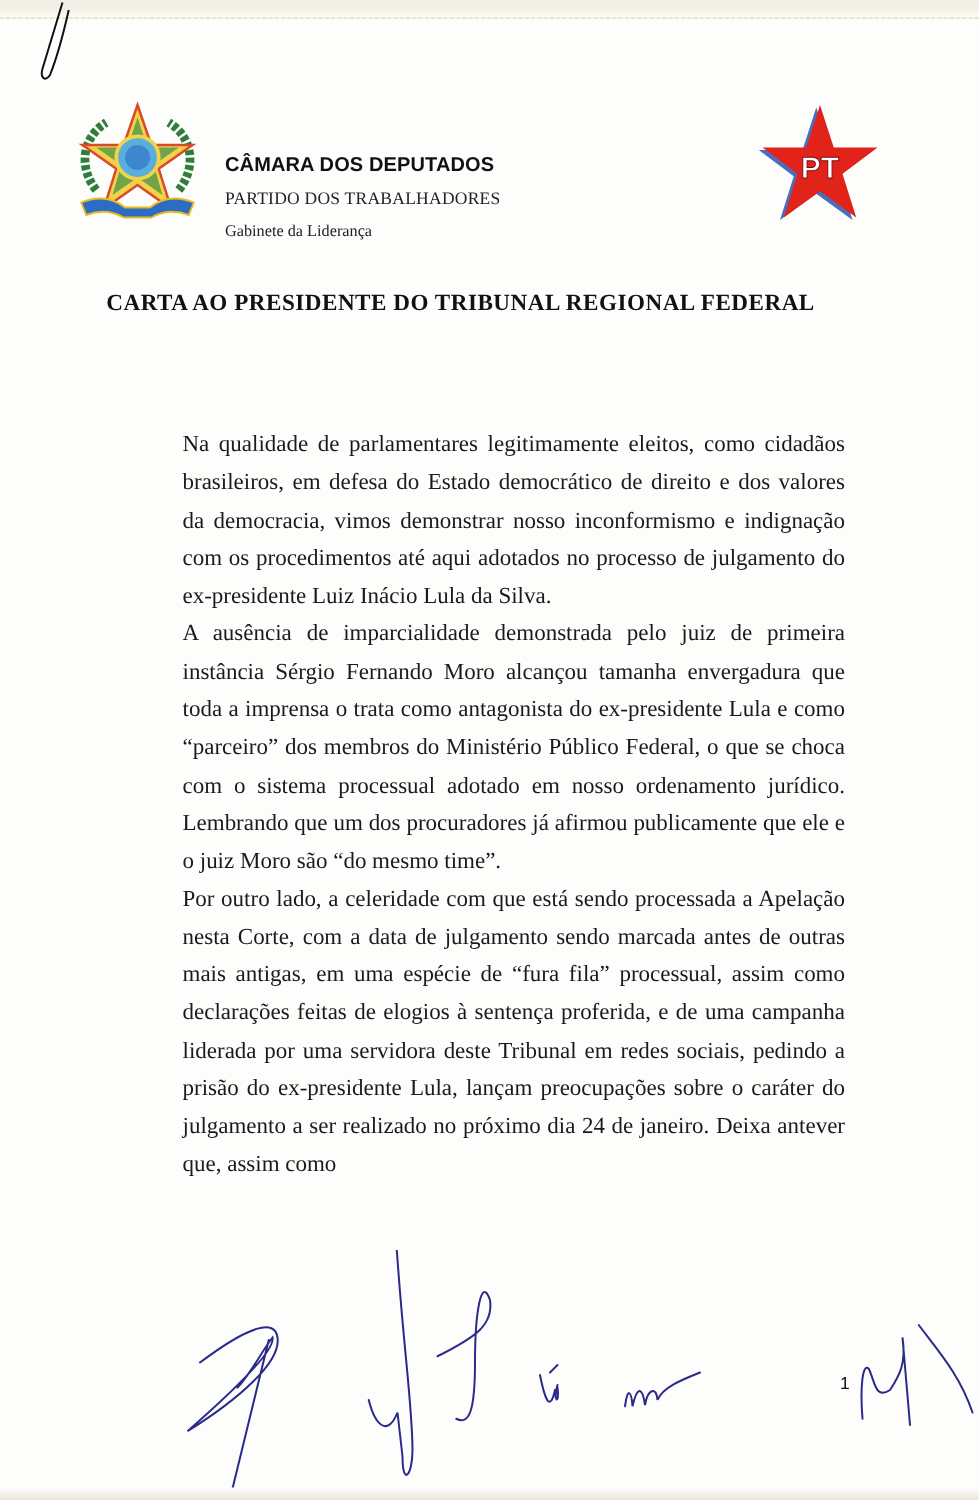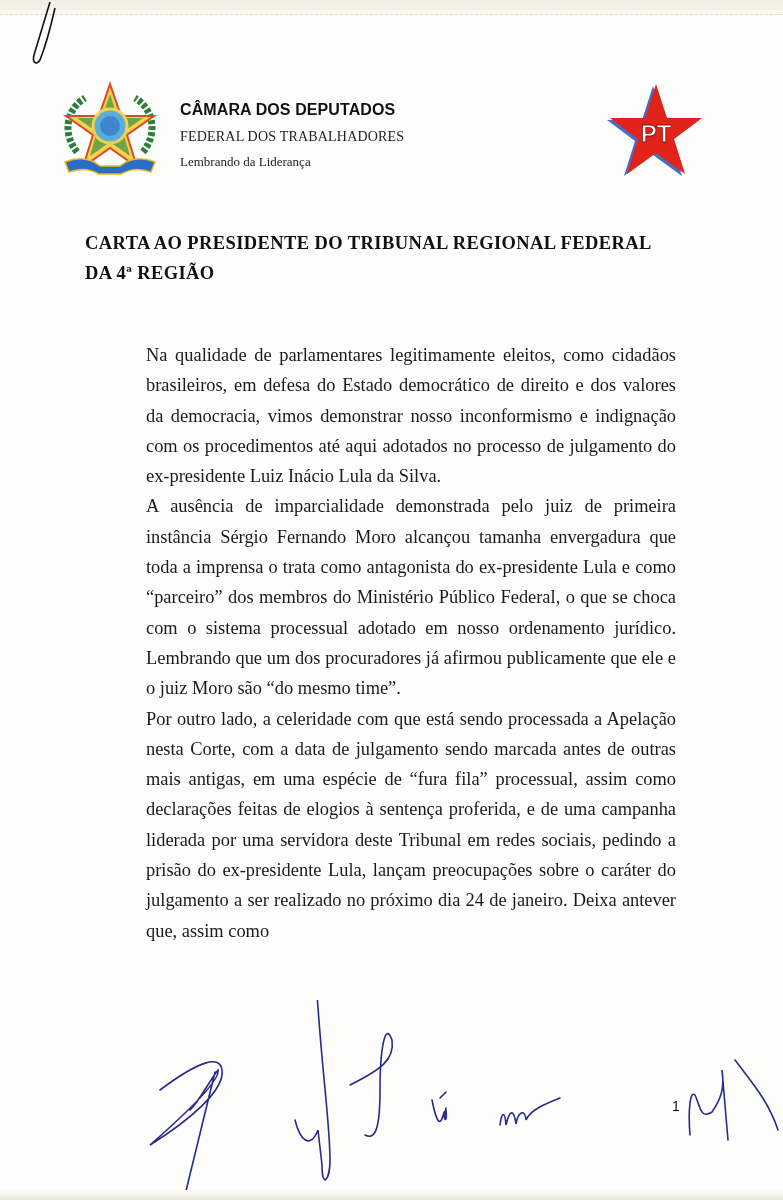--- a/index.html
+++ b/index.html
@@ -13,21 +13,21 @@
     position: absolute; left: 0; top: 0; width: 783px; height: 14px;
     background: linear-gradient(180deg, #efeee6 0%, #f3f1e4 60%, #fdfdfb 100%);
     border-bottom: 1px dashed #e3dcb0;
   }
   .clip-mark { position: absolute; left: 22px; top: 0; width: 40px; height: 70px; }
   .bottom-edge {
     position: absolute; left: 0; bottom: 0; width: 783px; height: 10px;
     background: linear-gradient(0deg, #e8e5da, #fdfdfb);
   }
   .coat-of-arms { position: absolute; left: 55px; top: 80px; width: 110px; height: 100px; }
-  .header-text { position: absolute; left: 180px; top: 101px; }
+  .header-text { position: absolute; left: 180px; top: 124px; }
   .org-title {
     font-family: "Liberation Sans", sans-serif; font-weight: bold; font-size: 16px;
     color: #111; margin: 0; letter-spacing: 0.1px;
   }
   .party-name { font-size: 14px; margin-top: 10px; color: #222; letter-spacing: 0.2px; }
   .office-name { font-size: 13px; margin-top: 9px; color: #222; }
   .pt-logo { position: absolute; left: 598px; top: 82px; width: 105px; height: 100px; }
   .doc-title {
     position: absolute; left: 85px; top: 228px; width: 660px;
     font-weight: bold; font-size: 18.5px; line-height: 30px; letter-spacing: 0.4px; color: #111;
@@ -57,33 +57,32 @@
   <path d="M88 72 C102 55, 100 30, 80 18" fill="none" stroke="#2f7d3a" stroke-width="7" stroke-dasharray="4 2"></path>
   <polygon points="55,4 66,36 99,36 72,55 82,87 55,68 28,87 38,55 11,36 44,36" fill="#f2d24b" stroke="#d84a2a" stroke-width="2"></polygon>
   <polygon points="55,14 63,38 88,38 68,52 75,76 55,62 35,76 42,52 22,38 47,38" fill="#3a8f4a" opacity="0.7"></polygon>
   <circle cx="55" cy="46" r="17" fill="#5aaedc" stroke="#f2d24b" stroke-width="3"></circle>
   <circle cx="55" cy="46" r="10" fill="#2b6cc4" opacity="0.6"></circle>
   <path d="M10 82 Q30 74 45 86 L65 86 Q80 74 100 82 L96 92 Q80 86 66 94 L44 94 Q30 86 14 92 Z" fill="#2b6cc4" stroke="#e8b923" stroke-width="1.5"></path>
 </svg>
 
 <div class="header-text">
   <div class="org-title">CÂMARA DOS DEPUTADOS</div>
-  <div class="party-name">FEDERAL DOS TRABALHADORES</div>
-  <div class="office-name">Lembrando da Liderança</div>
+  <div class="party-name">PARTIDO DOS TRABALHADORES</div>
+  <div class="office-name">Gabinete da Liderança</div>
 </div>
 
 <svg class="pt-logo" viewBox="0 0 105 100">
   <polygon points="58,2 69,36 104,36 76,57 87,92 58,71 29,92 40,57 12,36 47,36" fill="#4a6cc2" transform="translate(-3,2)"></polygon>
   <polygon points="58,2 69,36 104,36 76,57 87,92 58,71 29,92 40,57 12,36 47,36" fill="#e2231a"></polygon>
   <text x="58" y="60" text-anchor="middle" font-family="Liberation Sans, sans-serif" font-weight="bold" font-size="24" fill="#ffffff" stroke="#7a0d0a" stroke-width="0.8">PT</text>
 </svg>
 
 <div class="doc-title">
   <div>CARTA AO PRESIDENTE DO TRIBUNAL REGIONAL FEDERAL</div>
-  <div>DA 4ª REGIÃO</div>
 </div>
 
 <div class="body-text">
   <p>Na qualidade de parlamentares legitimamente eleitos, como cidadãos brasileiros, em defesa do Estado democrático de direito e dos valores da democracia, vimos demonstrar nosso inconformismo e indignação com os procedimentos até aqui adotados no processo de julgamento do ex-presidente Luiz Inácio Lula da Silva.</p>
   <p>A ausência de imparcialidade demonstrada pelo juiz de primeira instância Sérgio Fernando Moro alcançou tamanha envergadura que toda a imprensa o trata como antagonista do ex-presidente Lula e como “parceiro” dos membros do Ministério Público Federal, o que se choca com o sistema processual adotado em nosso ordenamento jurídico. Lembrando que um dos procuradores já afirmou publicamente que ele e o juiz Moro são “do mesmo time”.</p>
   <p>Por outro lado, a celeridade com que está sendo processada a Apelação nesta Corte, com a data de julgamento sendo marcada antes de outras mais antigas, em uma espécie de “fura fila” processual,  assim como declarações feitas de elogios à sentença proferida, e de uma campanha liderada por uma servidora deste Tribunal em redes sociais, pedindo a prisão do ex-presidente Lula, lançam preocupações sobre o caráter do julgamento a ser realizado no próximo dia 24 de janeiro. Deixa antever que, assim como</p>
 </div>
 
 <svg class="signatures" viewBox="0 0 783 200">
   <g fill="none" stroke="#2a2a8a" stroke-width="1.6" stroke-linecap="round">

